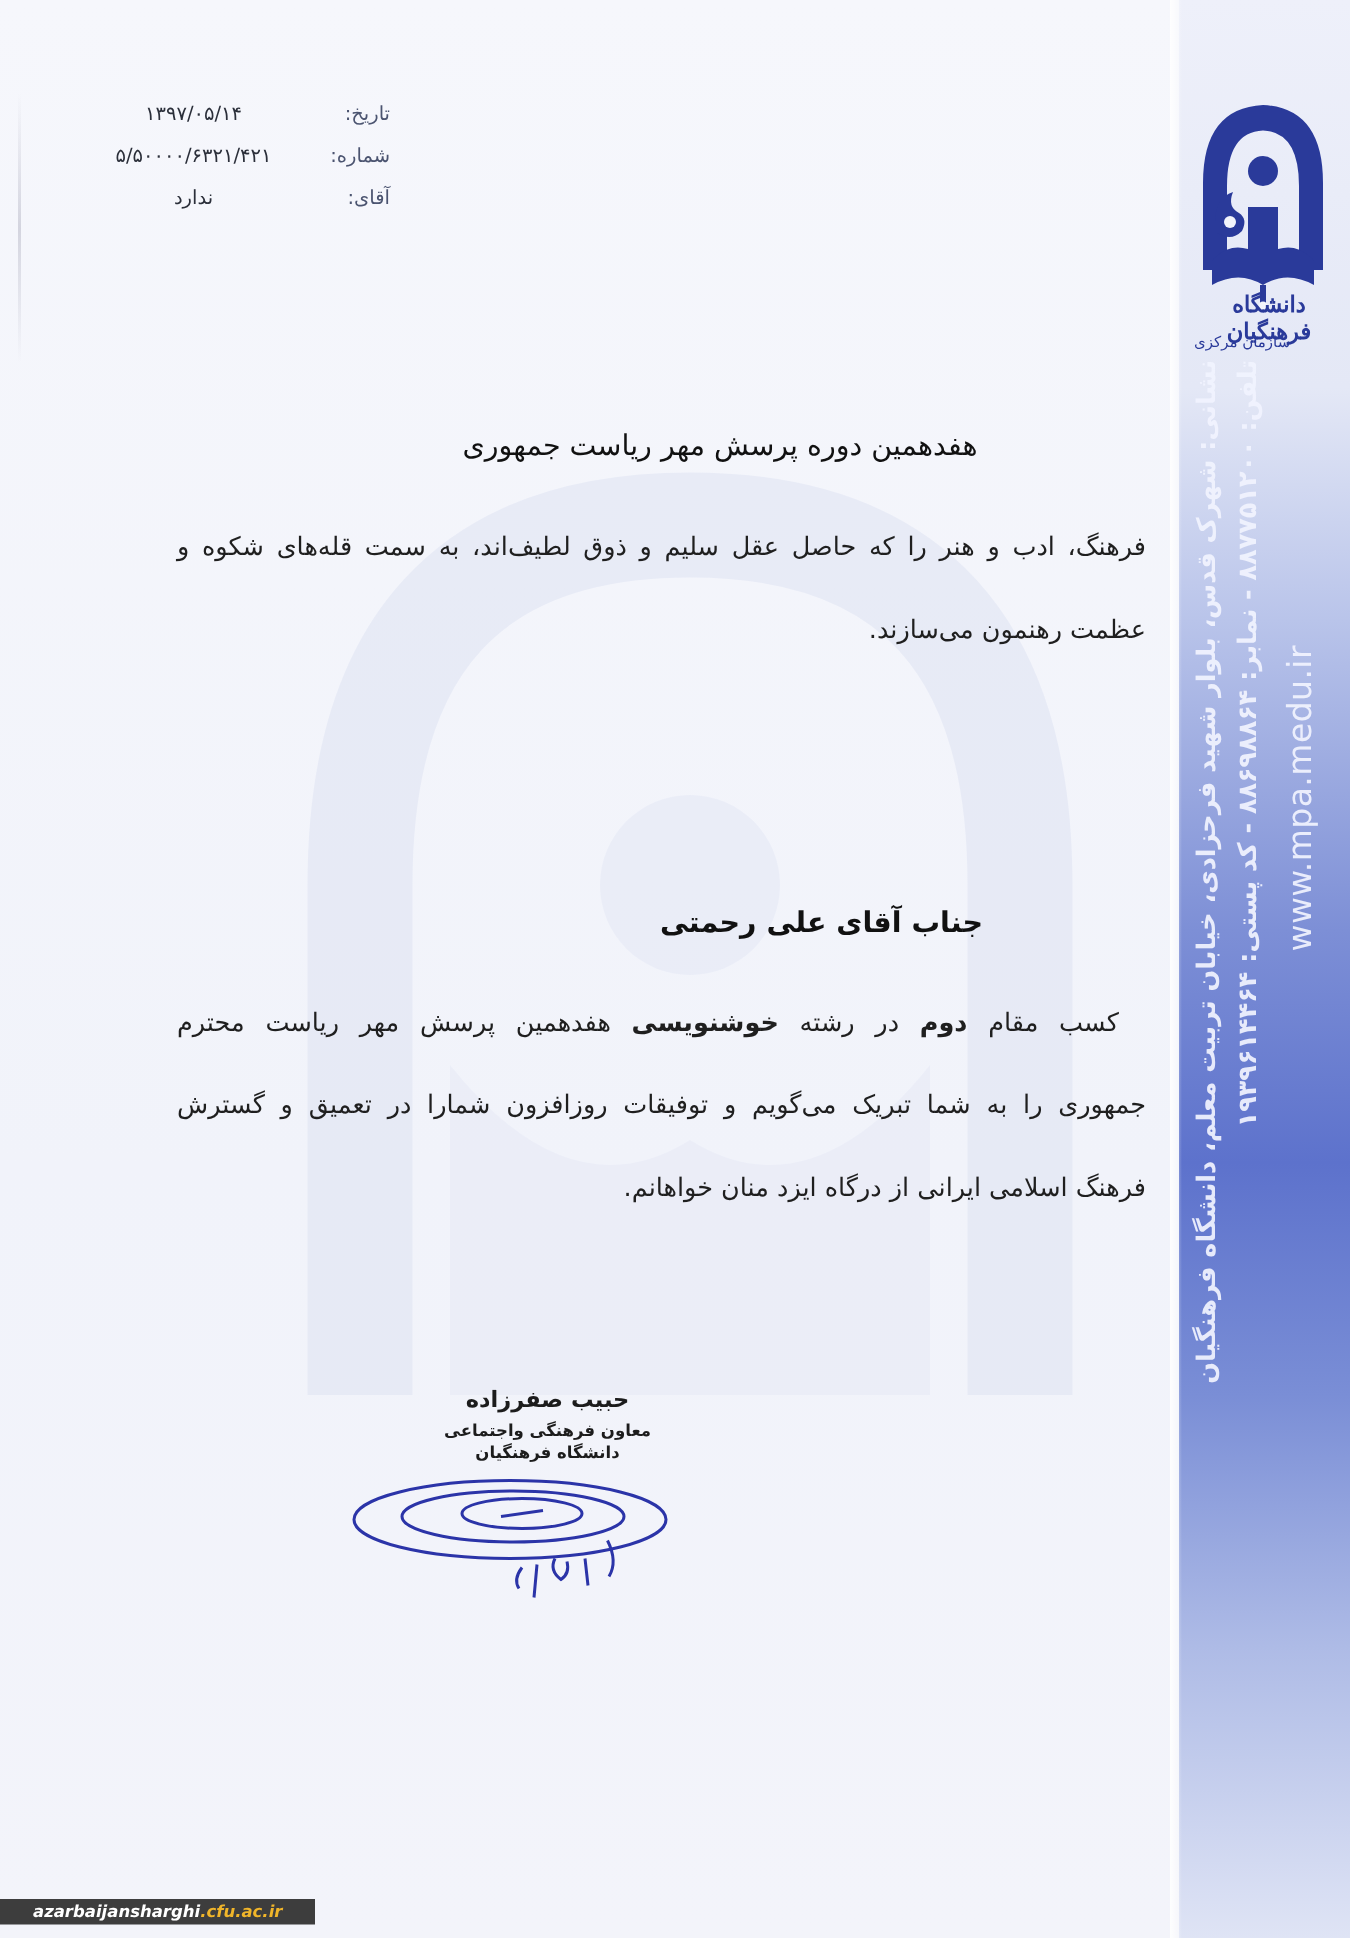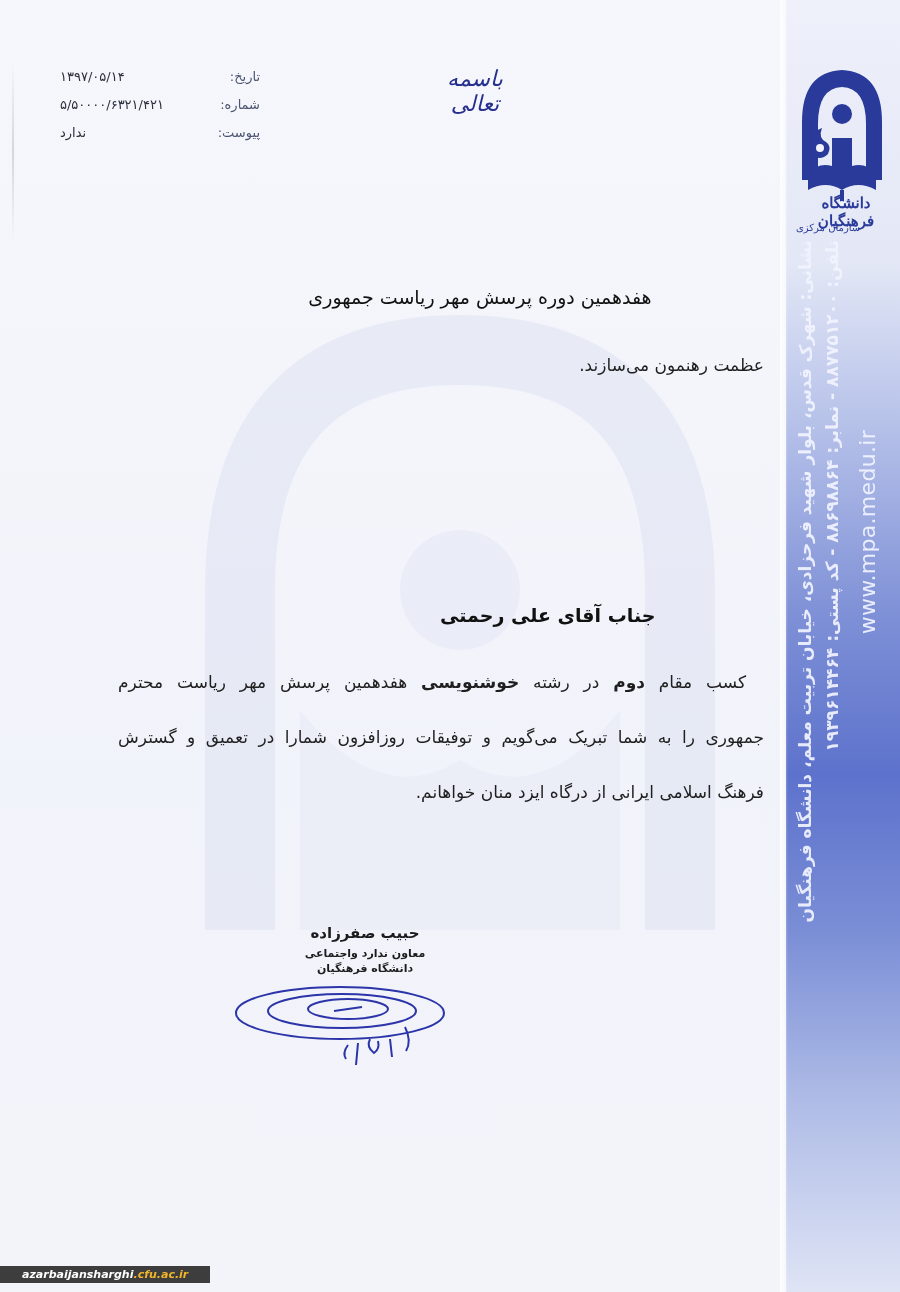--- a/index.html
+++ b/index.html
@@ -54,21 +54,21 @@
       font-family: "DejaVu Serif", serif; direction: rtl;
     }
 
     
     .watermark { position: absolute; left: 180px; top: 290px; width: 560px; height: 700px; opacity: 0.5; }
 
     
     .meta { position: absolute; left: 60px; top: 62px; width: 200px; direction: rtl; font-size: 13px; }
     .meta-row { display: flex; height: 28px; align-items: center; }
     .meta-label { color: #4b5470; width: 48px; text-align: right; }
-    .meta-value { color: #2b2f3a; flex: 1; text-align: left; padding-right: 14px; }
+    .meta-value { color: #2b2f3a; flex: 1; text-align: center; padding-right: 14px; }
 
     .invocation {
       position: absolute; left: 420px; top: 66px; width: 110px; text-align: center;
       color: #27308f; font-family: "DejaVu Serif", serif; font-style: italic; font-size: 22px; direction: rtl;
     }
 
     .title {
       position: absolute; left: 300px; top: 222px; width: 360px; text-align: center;
       font-weight: bold; font-size: 19px; direction: rtl; color: #111;
     }
@@ -136,54 +136,54 @@
   </svg>
   <div class="logo-name">دانشگاه فرهنگیان</div>
   <div class="logo-sub">سازمان مرکزی</div>
 
   <div class="side-vertical">
     <div class="side-line l1">نشانی: شهرک قدس، بلوار شهید فرحزادی، خیابان تربیت معلم، دانشگاه فرهنگیان</div>
     <div class="side-line l2">تلفن: ۸۸۷۷۵۱۲۰۰ - نمابر: ۸۸۶۹۸۸۶۴ - کد پستی: ۱۹۳۹۶۱۴۴۶۴</div>
     <div class="side-line l3">www.mpa.medu.ir</div>
   </div>
 
-  <div class="invocation">باسمه تعالی</div>
 
   <div class="meta">
     <div class="meta-row">
       <span class="meta-label">تاریخ:</span>
       <span class="meta-value">۱۳۹۷/۰۵/۱۴</span>
     </div>
     <div class="meta-row">
       <span class="meta-label">شماره:</span>
       <span class="meta-value">۵/۵۰۰۰۰/۶۳۲۱/۴۲۱</span>
     </div>
     <div class="meta-row">
-      <span class="meta-label">پیوست:</span>
+      <span class="meta-label">آقای:</span>
       <span class="meta-value">ندارد</span>
     </div>
   </div>
 
   <div class="subtitle">هفدهمین دوره پرسش مهر ریاست جمهوری</div>
 
   <div class="para para1">
+    <span class="line">فرهنگ، ادب و هنر را که حاصل عقل سلیم و ذوق لطیف‌اند، به سمت قله‌های شکوه و</span>
     <span class="line last">عظمت رهنمون می‌سازند.</span>
   </div>
 
   <div class="addressee">جناب آقای علی رحمتی</div>
 
   <div class="para para2">
     <span class="line indent"><span>کسب مقام </span><b>دوم</b><span> در رشته </span><b>خوشنویسی</b><span> هفدهمین پرسش مهر ریاست محترم</span></span>
     <span class="line">جمهوری را به شما تبریک می‌گویم و توفیقات روزافزون شمارا در تعمیق و گسترش</span>
     <span class="line last">فرهنگ اسلامی ایرانی از درگاه ایزد منان خواهانم.</span>
   </div>
 
   <div class="sig-block">
     <div class="sig-name">حبیب صفرزاده</div>
-    <div class="sig-role">معاون ندارد واجتماعی</div>
+    <div class="sig-role">معاون فرهنگی واجتماعی</div>
     <div class="sig-org">دانشگاه فرهنگیان</div>
     <svg class="sig-svg" width="220" height="120" viewBox="0 0 220 120">
       <g fill="none" stroke="#2b34a8" stroke-width="2">
         <ellipse cx="110" cy="58" rx="104" ry="26"></ellipse>
         <ellipse cx="112" cy="56" rx="74" ry="17"></ellipse>
         <ellipse cx="118" cy="54" rx="40" ry="10"></ellipse>
         <path d="M104 56 L132 52"></path>
         <path d="M175 72 Q182 86 176 96 M160 84 L162 102 M148 86 Q150 94 144 98 Q136 92 140 84 M128 88 L126 110 M118 90 Q112 98 116 104"></path>
       </g>
     </svg>

